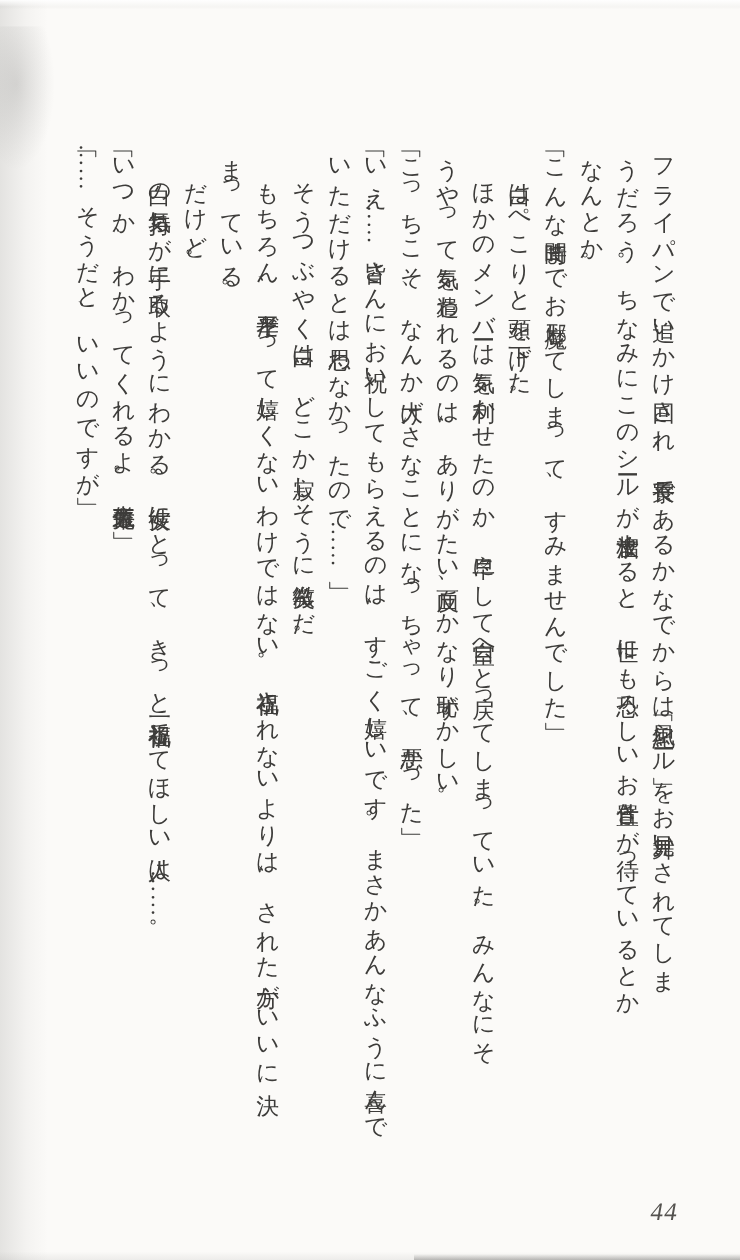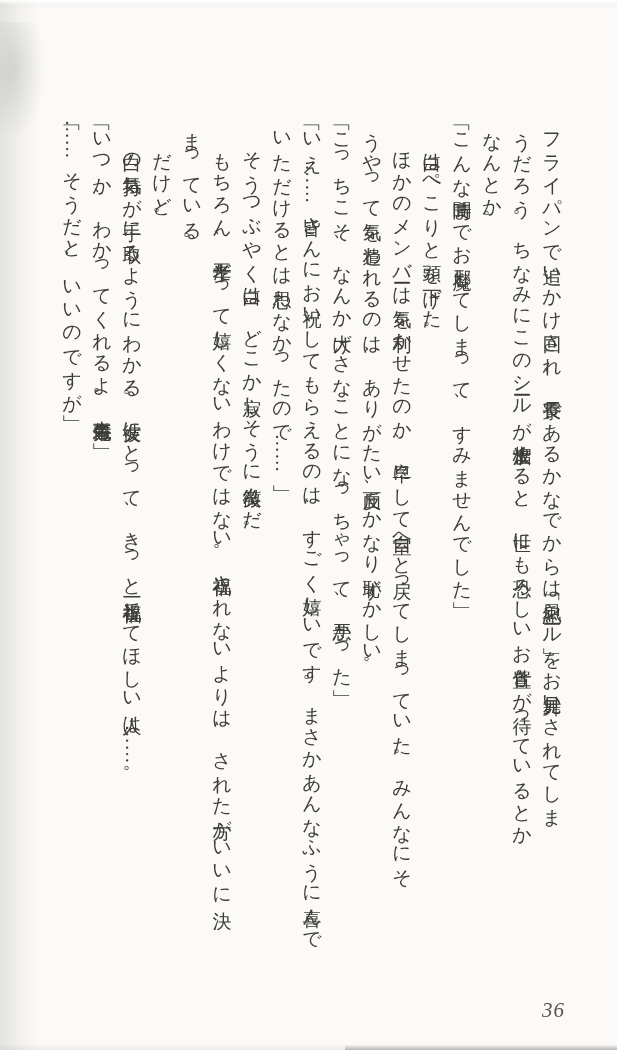--- a/index.html
+++ b/index.html
@@ -103,13 +103,13 @@
     <div class="tline">いただけるとは思わなかったので……」</div>
     <div class="tline">　そうつぶやく白は、どこか寂しそうに微笑んだ。</div>
     <div class="tline">　もちろん、孝平だって嬉しくないわけではない。祝福されないよりは、された方がいいに決</div>
     <div class="tline">まっている。</div>
     <div class="tline">　だけど。</div>
     <div class="tline">　白の気持ちが手に取るようにわかる。彼女にとって、きっと一番祝福してほしい人は……。</div>
     <div class="tline">「いつか、わかってくれるよ。東儀先輩も」</div>
     <div class="tline">「……そうだと、いいのですが」</div>
   </div>
 
-<div class="page-number">36</div>
+<div class="page-number">44</div>
 
 </body></html>

